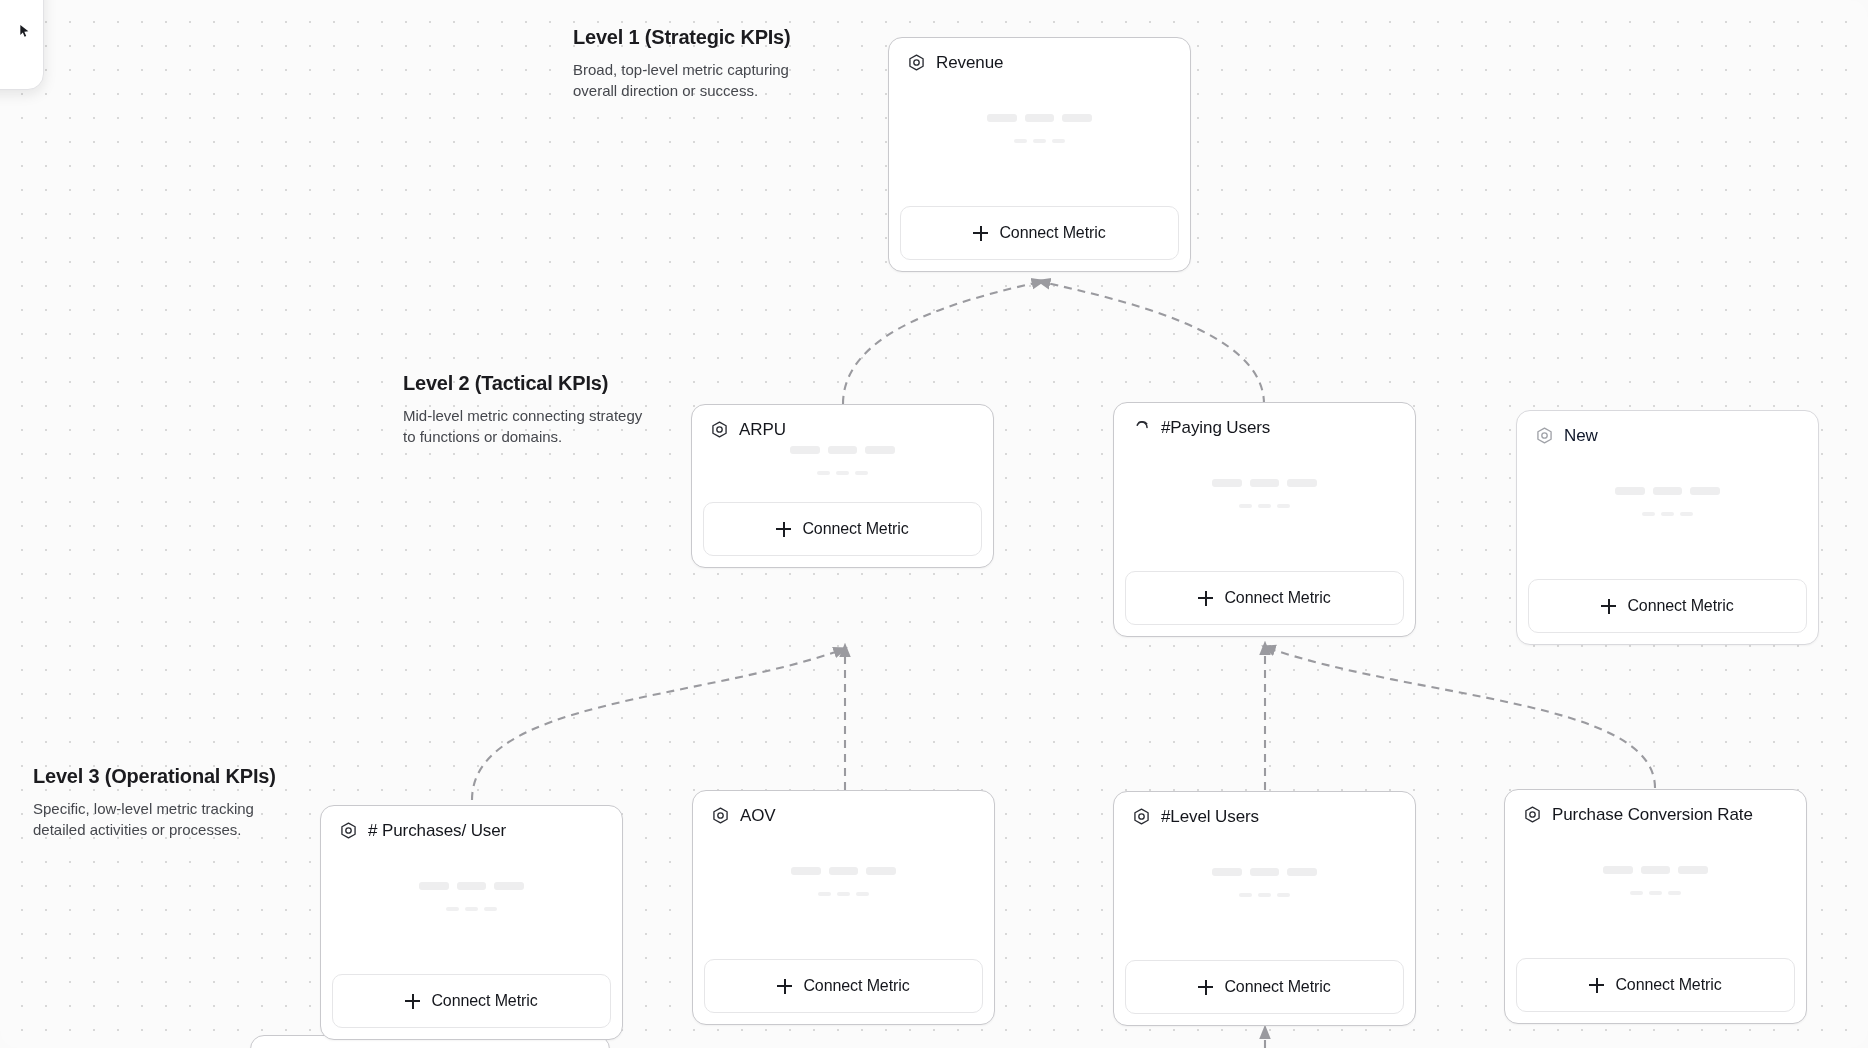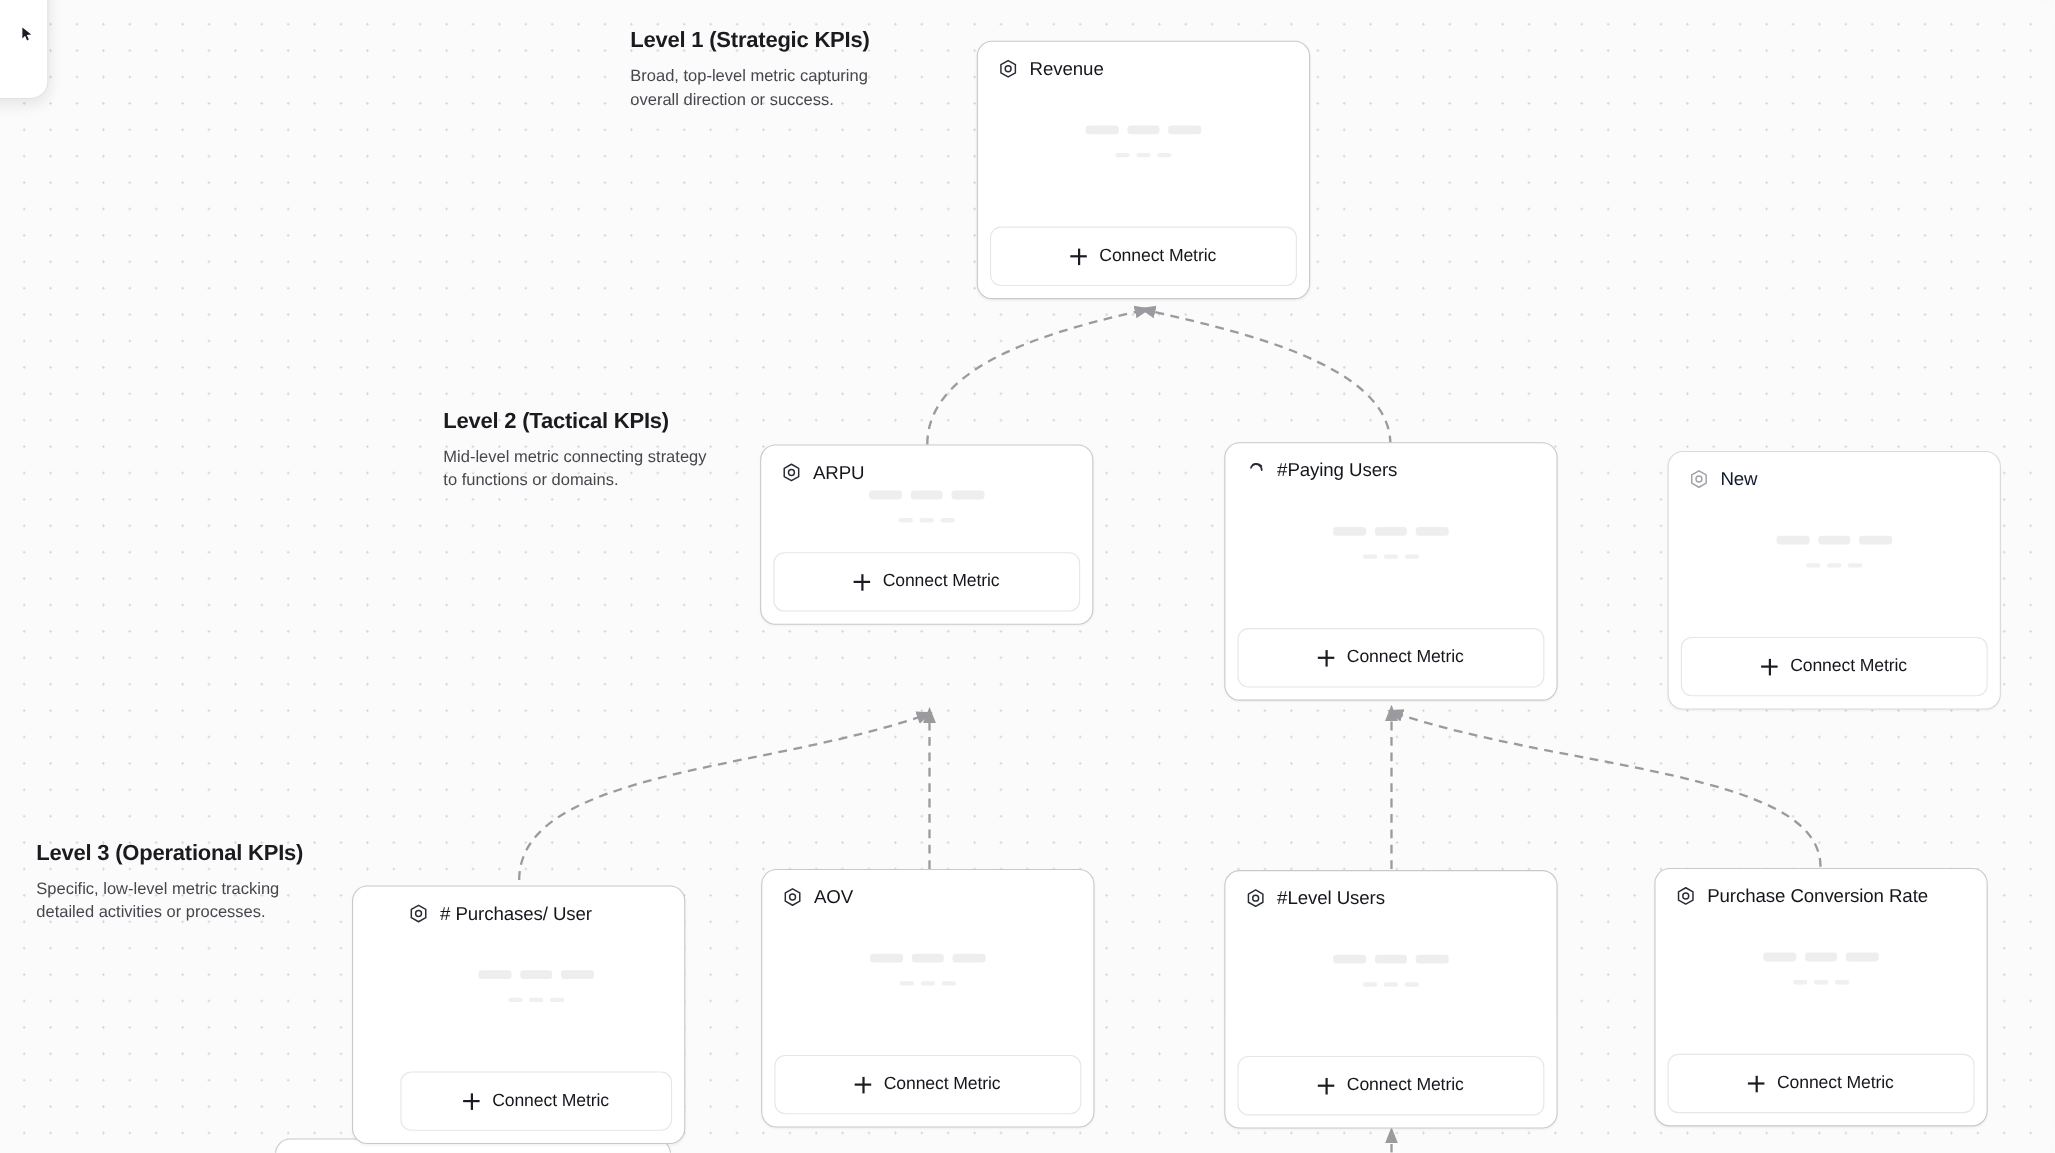--- a/index.html
+++ b/index.html
@@ -260,21 +260,21 @@
       </div>
     </div>
     <div class="card-footer">
       <button class="connect-btn">
         <span class="plus-icon"></span>
         <span class="connect-label">Connect Metric</span>
       </button>
     </div>
   </div>
 
-  <div class="card" style="left:320px; top:805px; width:303px; height:235px;padding-left:32px;">
+  <div class="card" style="left:320px; top:805px; width:303px; height:235px;">
     <div class="card-header">
       <svg class="card-icon" viewBox="0 0 24 24">
         <path d="M12 2.6 20.3 7.3 20.3 16.7 12 21.4 3.7 16.7 3.7 7.3 Z" fill="none" stroke="#2a2c33" stroke-width="1.7" stroke-linejoin="round"></path>
         <circle cx="12" cy="12" r="3.4" fill="none" stroke="#2a2c33" stroke-width="1.7"></circle>
       </svg>
       <span class="card-title"># Purchases/ User</span>
     </div>
     <div class="card-body">
       <div class="skeleton-row">
         <span class="sk w1"></span>

